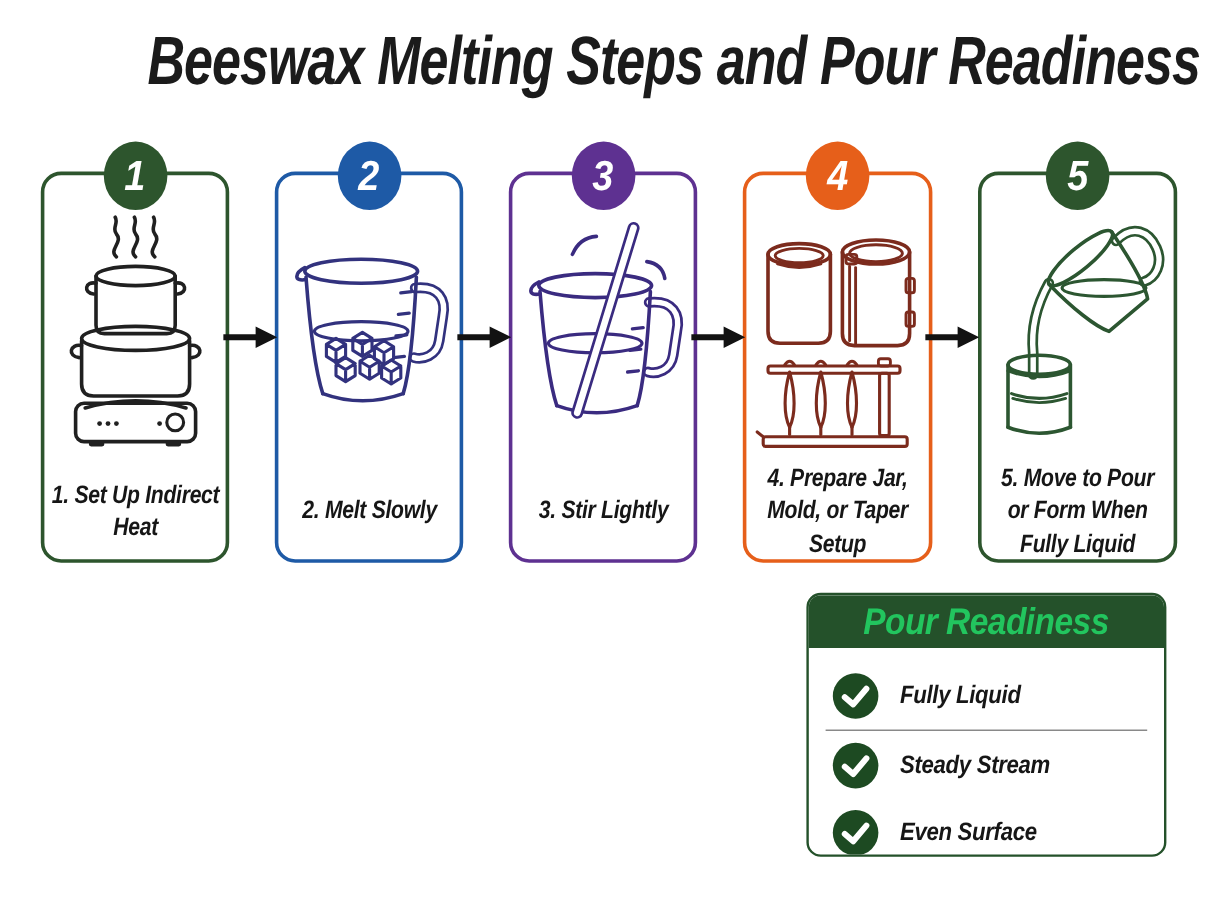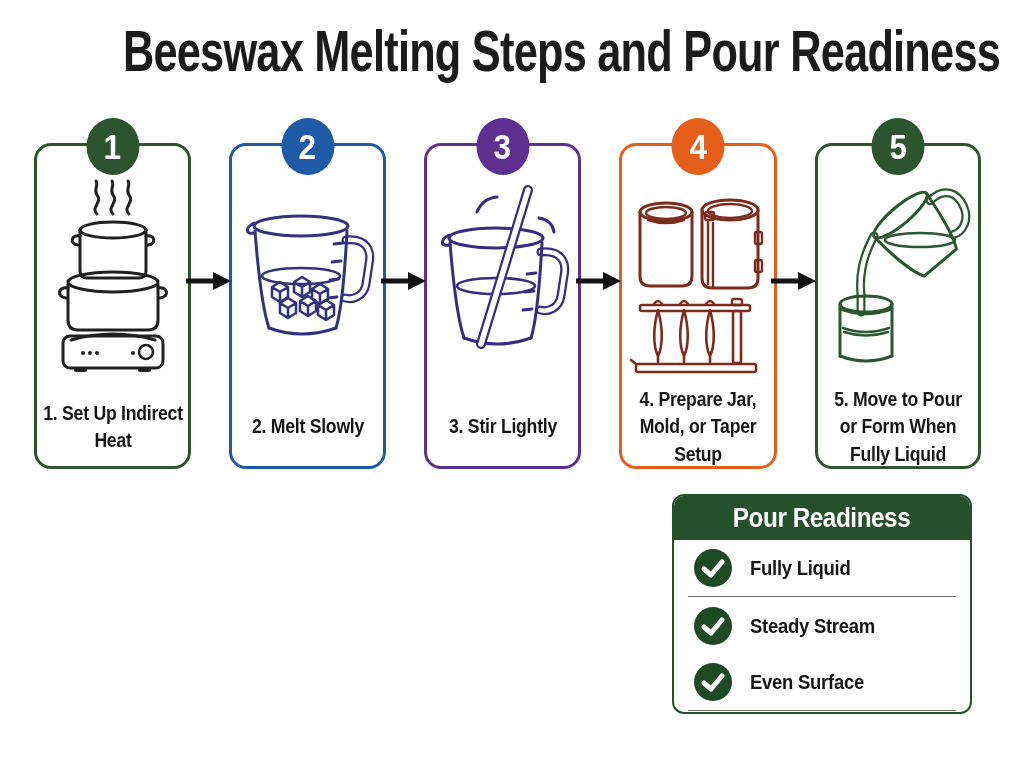--- a/index.html
+++ b/index.html
@@ -7,20 +7,21 @@
   body {
     font-family: "Liberation Sans", sans-serif;
     background: #ffffff;
     overflow: hidden;
   }
   .canvas {
     position: relative;
     width: 1024px;
     height: 768px;
     background: #ffffff;
+    font-style: italic;
   }
 
   
   .title {
     position: absolute;
     top: 18px;
     left: 0;
     width: 1024px;
     text-align: center;
     font-size: 57px;
@@ -106,27 +107,27 @@
     background: #ffffff;
     border: 2px solid #24512a;
     border-radius: 12px;
     overflow: hidden;
   }
   .panel-header {
     height: 44px;
     display: flex;
     align-items: center;
     justify-content: center;
-    color: #ffffff;
-    font-size: 27px;
+    color: #22c55e;
+    font-size: 31px;
     font-weight: bold;
     letter-spacing: -0.5px;
   }
   .panel-header span { transform: scaleX(0.9); display: inline-block; }
-  .panel-body { padding: 0 14px; }
+  .panel-body { padding: 12px 14px; }
   .check-row {
     height: 57px;
     display: flex;
     align-items: center;
     gap: 18px;
   }
   .check-row.divided { border-bottom: 1px solid #6d6d6d; }
   .check-circle {
     width: 38px;
     height: 38px;

